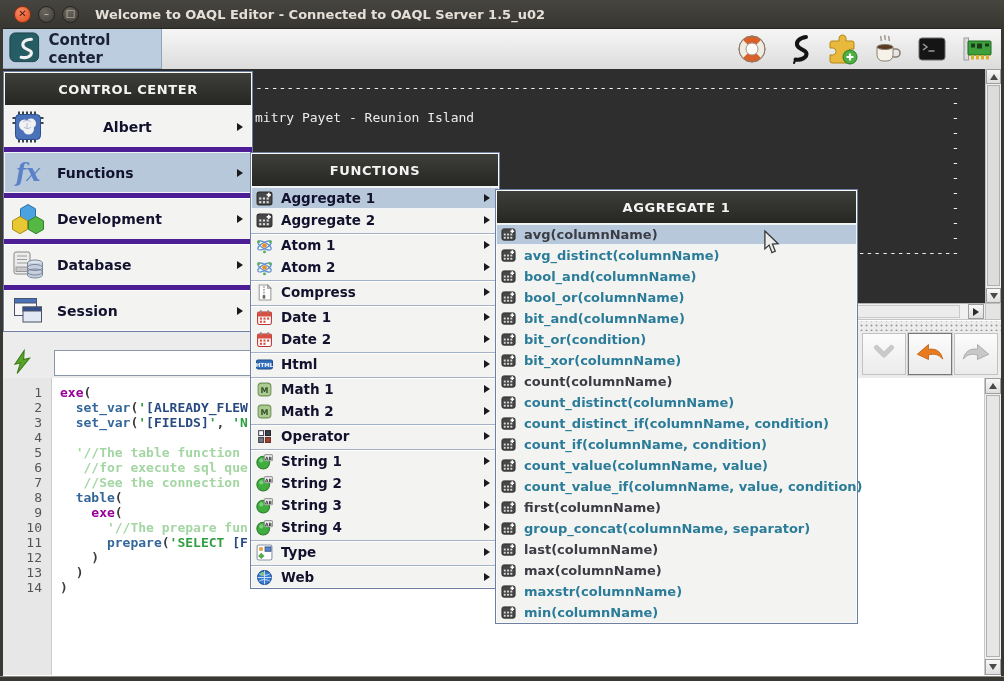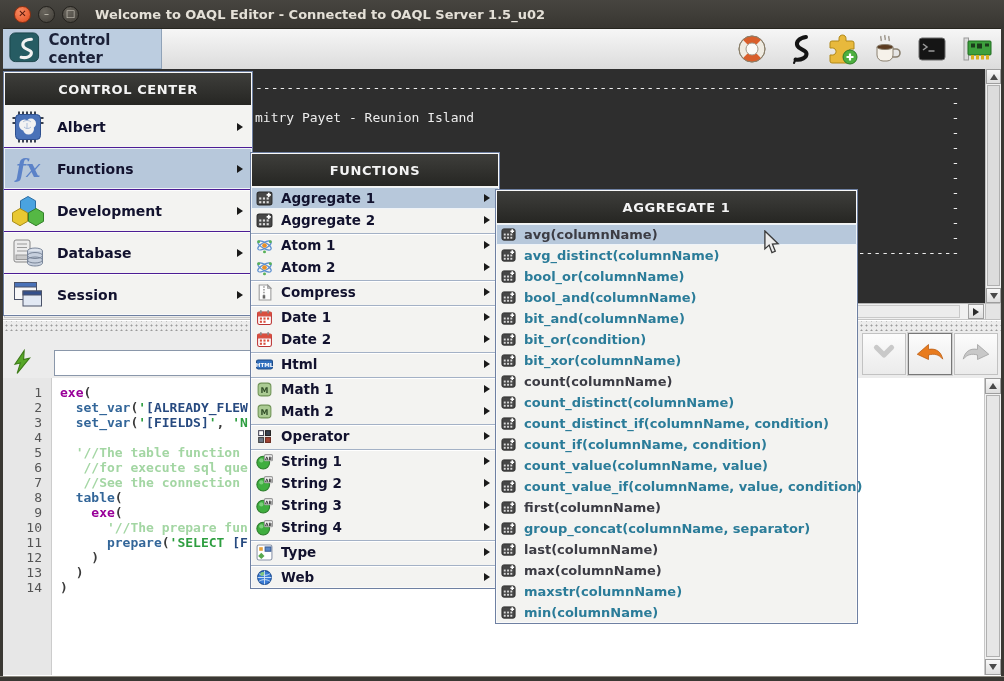--- a/index.html
+++ b/index.html
@@ -95,22 +95,22 @@
   #frame-right{position:absolute;left:1001px;top:28px;width:3px;height:653px;background:#3a3833;}
   #frame-bottom{position:absolute;left:0;top:676px;width:1004px;height:5px;background:#3a3833;border-top:1px solid #8b887f;}
   
   .menu{position:absolute;background:#f3f3f1;border:1px solid #6e80a2;box-shadow:inset 0 0 0 1px #fafafa;box-sizing:border-box;}
   .menu-header{
     height:32px;display:flex;align-items:center;justify-content:center;
     background:linear-gradient(#3e3e3b,#262623);color:#f4f4f4;
     font-weight:bold;font-size:13px;letter-spacing:0.6px;margin:1px;
   }
   #cc-menu{left:3px;top:71px;width:250px;z-index:10;}
-  .cc-item{height:41px;display:flex;align-items:center;position:relative;border-top:1px solid #4c1d95;box-shadow:inset 0 1px 0 #fdfdfd;cursor:pointer;}
-  .cc-item:first-of-type{border-top:none;box-shadow:none;}
+  .cc-item{height:41px;display:flex;align-items:center;position:relative;border-top:5px solid #4c1d95;box-shadow:inset 0 1px 0 #fdfdfd;cursor:pointer;}
+  .cc-item:first-of-type{border-top:none;box-shadow:none;gap:46px;}
   .cc-item .icon{width:34px;height:34px;margin-left:7px;flex:0 0 auto;}
   .cc-item .icon svg{width:100%;height:100%;}
   .cc-item .lbl{font-weight:bold;font-size:14px;color:#12122e;margin-left:12px;}
   .cc-item.highlighted{background:var(--highlight,#b7c8db);box-shadow:inset 0 0 0 1px #eef3f8;}
   .arrow-right{position:absolute;right:9px;top:50%;margin-top:-4px;width:0;height:0;
     border-top:4.5px solid transparent;border-bottom:4.5px solid transparent;border-left:6px solid #1a1a1a;}
   #fn-menu{left:250px;top:152px;width:250px;z-index:11;}
   .fn-item{height:22px;display:flex;align-items:center;position:relative;cursor:pointer;}
   .fn-item.group-start{margin-top:2px;border-top:1px solid #a3b1c6;box-shadow:inset 0 1px 0 #ffffff;}
   .fn-item .icon{width:17px;height:17px;margin-left:5px;flex:0 0 auto;}
@@ -600,36 +600,36 @@
               <path d="M10 4.5h4M12 2.5v4" stroke="#fff" stroke-width="1.6"></path>
               <g fill="#dcdcdc">
                 <rect x="3" y="7" width="2" height="2"></rect>
                 <rect x="6.5" y="7" width="2" height="2"></rect>
                 <rect x="10" y="7" width="2" height="2"></rect>
                 <rect x="3" y="10.5" width="2" height="2"></rect>
                 <rect x="6.5" y="10.5" width="2" height="2"></rect>
                 <rect x="10" y="10.5" width="2" height="2"></rect>
               </g>
             </svg></span>
+          <span class="lbl">bool_and(columnName)</span>
+        </div>
+        <div class="agg-item v-teal">
+          <span class="icon"><svg viewBox="0 0 16 16">
+              <rect x="1" y="2" width="14" height="12" rx="2" fill="#474747" stroke="#2b2b2b"></rect>
+              <path d="M10 4.5h4M12 2.5v4" stroke="#fff" stroke-width="1.6"></path>
+              <g fill="#dcdcdc">
+                <rect x="3" y="7" width="2" height="2"></rect>
+                <rect x="6.5" y="7" width="2" height="2"></rect>
+                <rect x="10" y="7" width="2" height="2"></rect>
+                <rect x="3" y="10.5" width="2" height="2"></rect>
+                <rect x="6.5" y="10.5" width="2" height="2"></rect>
+                <rect x="10" y="10.5" width="2" height="2"></rect>
+              </g>
+            </svg></span>
           <span class="lbl">bool_or(columnName)</span>
-        </div>
-        <div class="agg-item v-teal">
-          <span class="icon"><svg viewBox="0 0 16 16">
-              <rect x="1" y="2" width="14" height="12" rx="2" fill="#474747" stroke="#2b2b2b"></rect>
-              <path d="M10 4.5h4M12 2.5v4" stroke="#fff" stroke-width="1.6"></path>
-              <g fill="#dcdcdc">
-                <rect x="3" y="7" width="2" height="2"></rect>
-                <rect x="6.5" y="7" width="2" height="2"></rect>
-                <rect x="10" y="7" width="2" height="2"></rect>
-                <rect x="3" y="10.5" width="2" height="2"></rect>
-                <rect x="6.5" y="10.5" width="2" height="2"></rect>
-                <rect x="10" y="10.5" width="2" height="2"></rect>
-              </g>
-            </svg></span>
-          <span class="lbl">bool_and(columnName)</span>
         </div>
         <div class="agg-item v-teal">
           <span class="icon"><svg viewBox="0 0 16 16">
               <rect x="1" y="2" width="14" height="12" rx="2" fill="#474747" stroke="#2b2b2b"></rect>
               <path d="M10 4.5h4M12 2.5v4" stroke="#fff" stroke-width="1.6"></path>
               <g fill="#dcdcdc">
                 <rect x="3" y="7" width="2" height="2"></rect>
                 <rect x="6.5" y="7" width="2" height="2"></rect>
                 <rect x="10" y="7" width="2" height="2"></rect>
                 <rect x="3" y="10.5" width="2" height="2"></rect>

